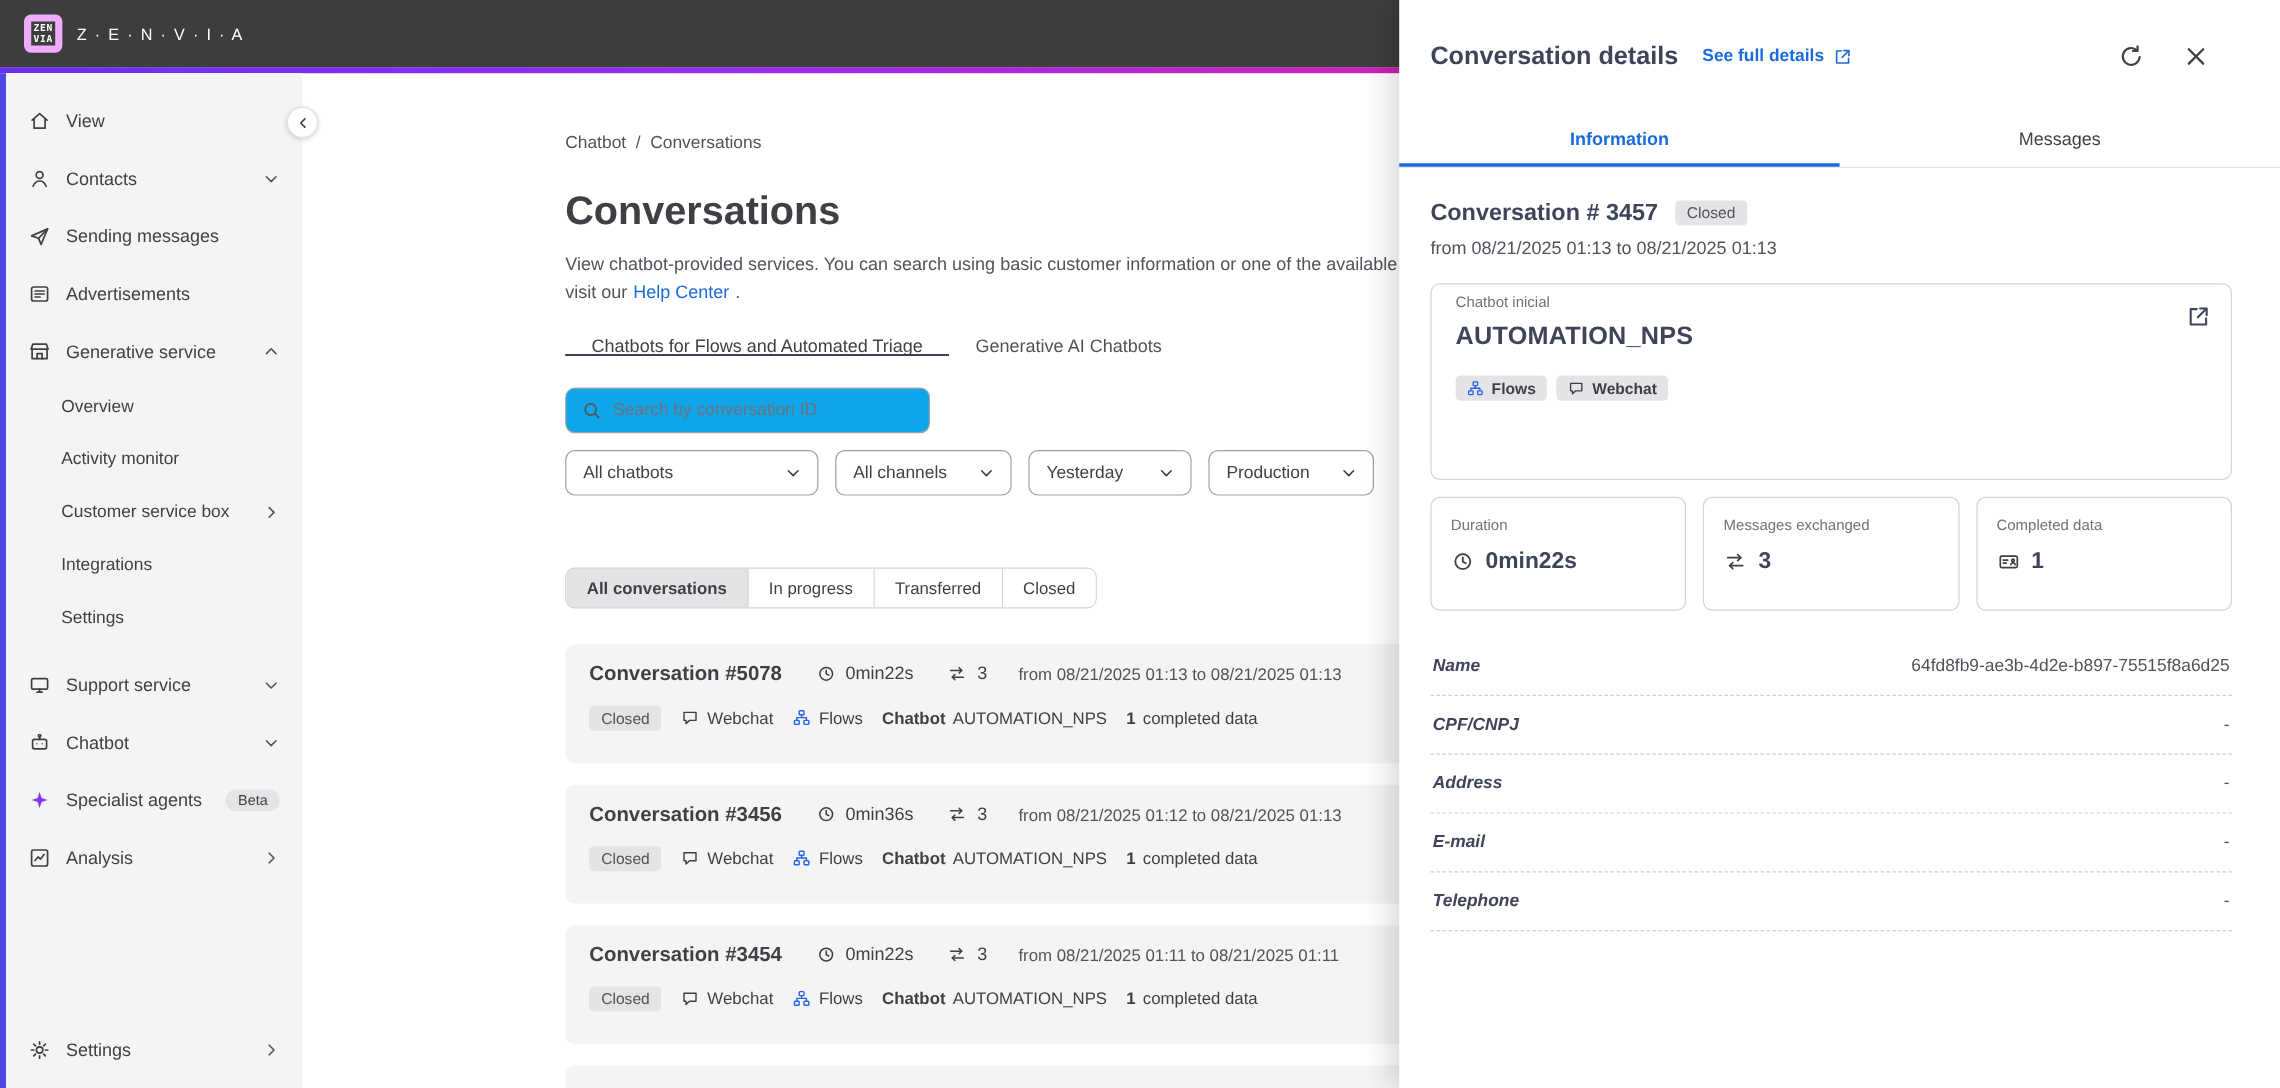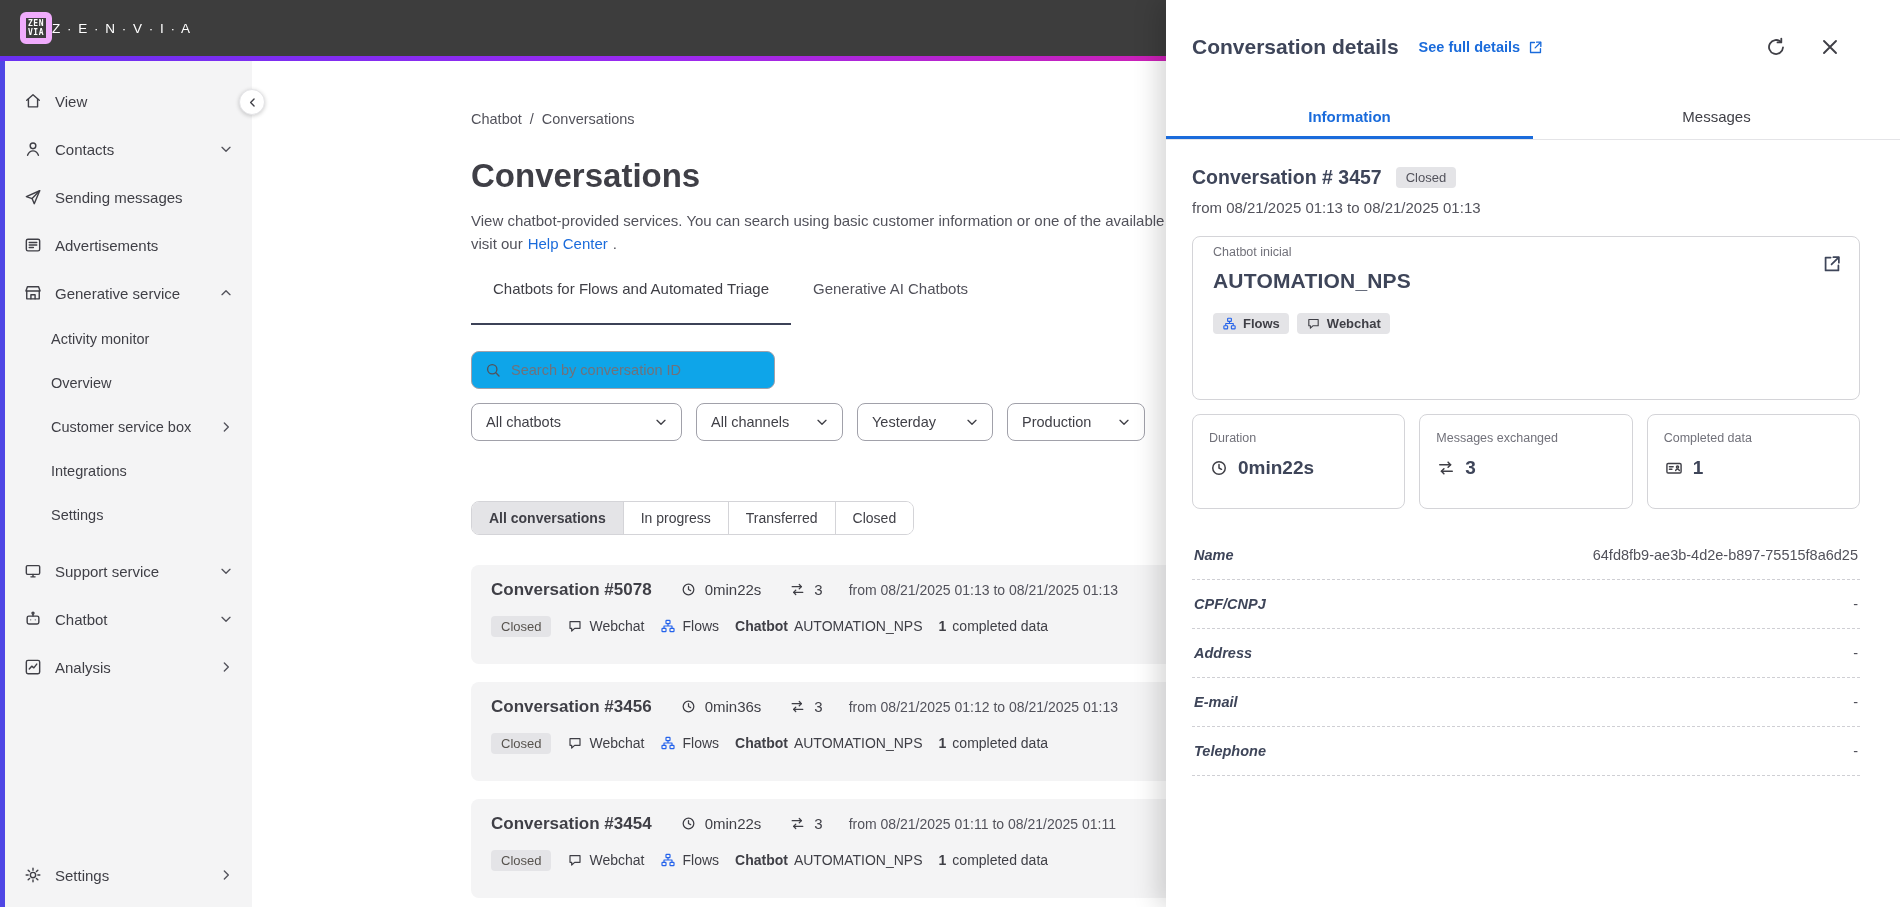--- a/index.html
+++ b/index.html
@@ -13,21 +13,21 @@
   .ic { color:#3f3f46; }
 
   
   .topbar { position:absolute; top:0; left:0; width:100%; height:56px; background:#3d3d3d;
             display:flex; align-items:center; padding:0 20px; z-index:3; }
   .brand-wrap { display:flex; align-items:center; cursor:pointer; }
   .logo-box { width:32px; height:32px; border:6px solid #f0abfc; border-radius:6px;
               display:flex; flex-direction:column; align-items:center; justify-content:center;
               color:#fff; font-family:"DejaVu Sans Mono", monospace; font-size:8px; font-weight:bold;
               line-height:9px; letter-spacing:.5px; }
-  .brand { color:#fff; font-size:13.5px; letter-spacing:1.5px; font-weight:500; }
+  .brand { color:#fff; font-size:13.5px; letter-spacing:1.5px; margin-left:12px; font-weight:500; }
 
   .gradient-bar { position:absolute; top:56px; left:0; width:100%; height:5px; z-index:2;
     background:linear-gradient(90deg,#6930f2 0%,#9b2af0 35%,#d91ea8 68%,#f43f5e 100%); }
 
   
   .sidebar { position:absolute; top:61px; left:0; bottom:0; width:252px; background:#f4f4f5;
              border-left:5px solid #4f46e5; display:flex; flex-direction:column; padding-top:16px; z-index:2; }
   .side-item { display:flex; align-items:center; gap:12px; height:48px; flex:0 0 48px;
                padding:0 18px; font-size:15px; color:#3f3f46; cursor:pointer; }
   .side-item .li-icon { width:20px; height:20px; flex:0 0 20px; }
@@ -48,21 +48,21 @@
   .content { position:absolute; left:219px; top:0; width:1210px; }
 
   .breadcrumb { margin-top:50px; display:flex; gap:8px; font-size:14.5px; color:#52525b; }
   .breadcrumb .bc-parent { cursor:pointer; }
   .page-title { margin-top:30px; font-size:33px; font-weight:700; color:#3f3f46; }
   .desc { margin-top:14px; font-size:15px; color:#52525b; line-height:1.55; }
   .desc-line2 { display:flex; gap:5px; }
   .desc a, .help-link { color:#1a6bdb; cursor:pointer; text-decoration:none; }
 
   .tabs-main { margin-top:14px; display:flex; }
-  .tab-main { padding:10px 22px 28px; font-size:15px; color:#52525b; cursor:pointer; }
+  .tab-main { padding:10px 22px 0; font-size:15px; color:#52525b; cursor:pointer; }
   .tab-main.active { color:#3f3f46; font-weight:500; box-shadow:inset 0 -2px 0 #3c4257; }
 
   .search-box { margin-top:26px; width:304px; height:38px; border:1px solid #a1a1aa; border-radius:8px;
                 display:flex; align-items:center; gap:9px; padding:0 12px; background:#0ea5e9; }
   .search-box input { border:none; outline:none; flex:1; font-size:14.5px; color:#3f3f46;
                       font-family:inherit; background:transparent; }
   .search-box input::placeholder { color:#71717a; }
 
   .filter-row { margin-top:14px; display:flex; gap:14px; }
   .select { height:38px; border:1px solid #a1a1aa; border-radius:8px; background:#fff;
@@ -208,24 +208,24 @@
     </span>
     <span>Generative service</span>
     <span class="chev">
       <svg viewBox="0 0 24 24" width="16" height="16" fill="none" stroke="currentColor" stroke-width="2" stroke-linecap="round" stroke-linejoin="round">
           <polyline points="6,14.5 12,8.5 18,14.5"></polyline>
         </svg>
     </span>
   </div>
 
   <div class="side-sub">
+    <span>Overview</span>
+  </div>
+  <div class="side-sub">
     <span>Activity monitor</span>
-  </div>
-  <div class="side-sub">
-    <span>Overview</span>
   </div>
   <div class="side-sub">
     <span>Customer service box</span>
     <span class="chev">
       <svg viewBox="0 0 24 24" width="16" height="16" fill="none" stroke="currentColor" stroke-width="2" stroke-linecap="round" stroke-linejoin="round">
           <polyline points="9.5,6 15.5,12 9.5,18"></polyline>
         </svg>
     </span>
   </div>
   <div class="side-sub">
@@ -261,20 +261,29 @@
         </svg>
     </span>
     <span>Chatbot</span>
     <span class="chev">
       <svg viewBox="0 0 24 24" width="16" height="16" fill="none" stroke="currentColor" stroke-width="2" stroke-linecap="round" stroke-linejoin="round">
           <polyline points="6,9.5 12,15.5 18,9.5"></polyline>
         </svg>
     </span>
   </div>
 
+  <div class="side-item">
+    <span class="li-icon" style="color:#7c3aed">
+      <svg viewBox="0 0 24 24" width="20" height="20">
+          <path fill="currentColor" d="M12 3.5l2 6 6 2-6 2-2 6-2-6-6-2 6-2z"></path>
+        </svg>
+    </span>
+    <span>Specialist agents</span>
+    <span class="badge-beta">Beta</span>
+  </div>
 
   <div class="side-item">
     <span class="li-icon ic">
       <svg viewBox="0 0 24 24" width="20" height="20" fill="none" stroke="currentColor" stroke-width="1.7" stroke-linecap="round" stroke-linejoin="round">
           <rect x="4" y="4" width="16" height="16" rx="2"></rect>
           <polyline points="7.5,14.5 10.5,11 13,13 16.5,8.5"></polyline>
         </svg>
     </span>
     <span>Analysis</span>
     <span class="chev">

